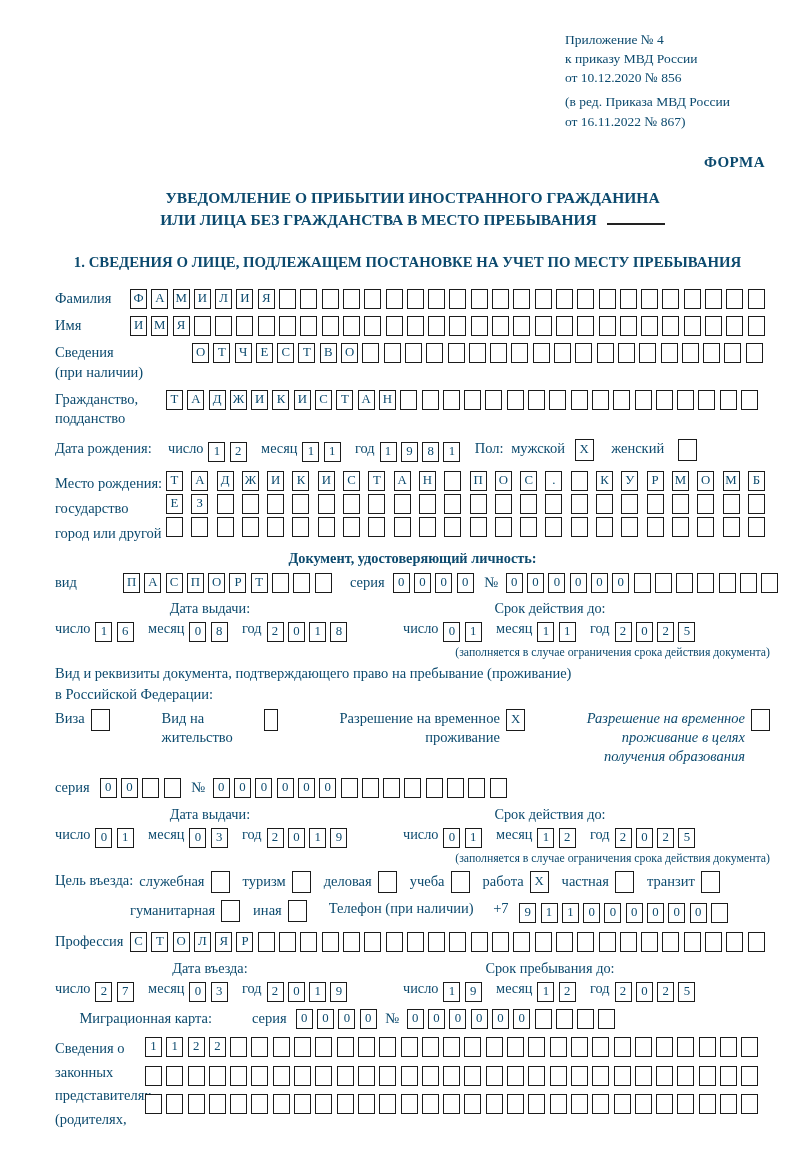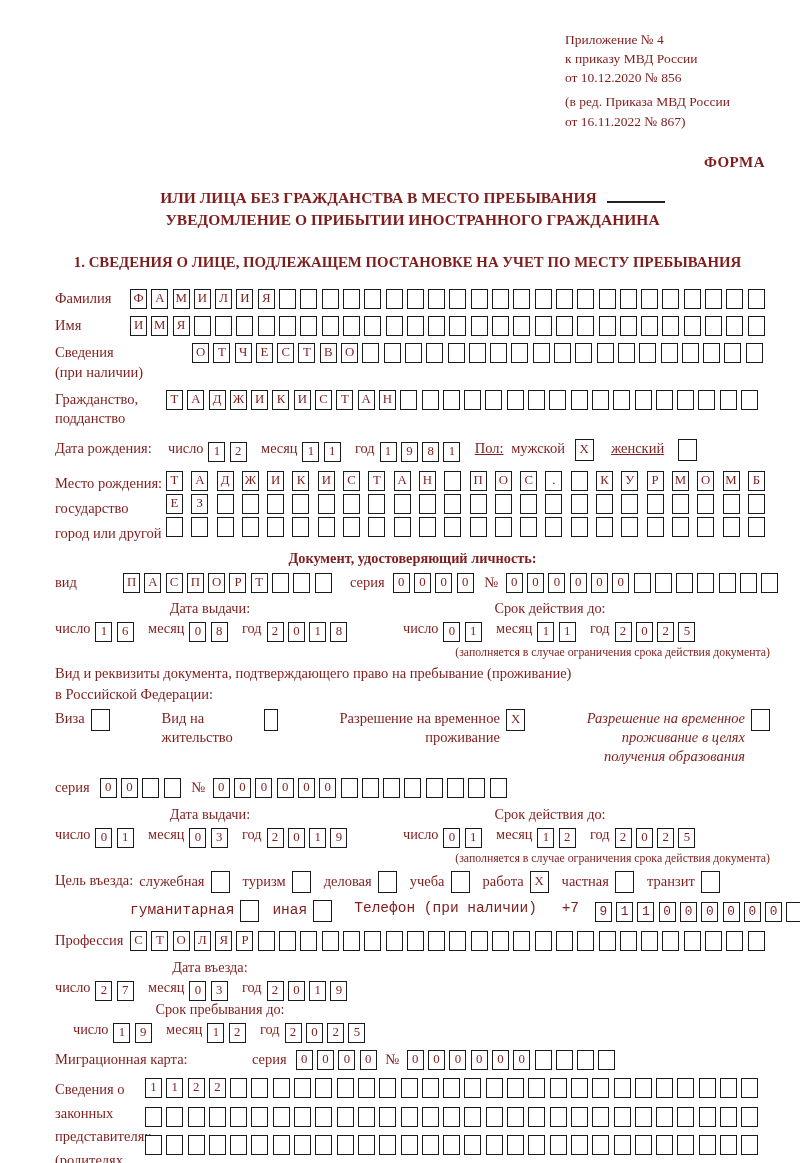--- a/index.html
+++ b/index.html
@@ -1,18 +1,18 @@
 <!DOCTYPE html>
 <html><head>
 <meta charset="utf-8">
 <style>
   html,body{margin:0;padding:0;background:#ffffff;}
   .page{
     width:800px;height:1163px;box-sizing:border-box;position:relative;
-    background:#fff;color:#7f1d1d;overflow:hidden;
+    background:#fff;color:#0c4a6e;overflow:hidden;
     padding:30px 30px 10px 55px;
     font-family:"Liberation Serif","DejaVu Serif",serif;
     font-size:14.5px;line-height:1.2;
   }
   
   .hdr{margin-left:510px;font-size:13.5px;line-height:1.42;}
   .hdr .gap{height:5px;}
   .forma{text-align:right;font-weight:bold;font-size:15px;margin:22px 5px 0 0;letter-spacing:.5px;}
   .title{text-align:center;font-weight:bold;font-size:15.5px;margin-top:16px;line-height:1.45;}
   .blank-line{display:inline-block;width:58px;border-bottom:2px solid #222;height:13px;margin-left:10px;}
@@ -53,21 +53,21 @@
   
   .optgroup .opt-lab{margin:0 0 0 13px;vertical-align:middle;text-align:right;}
   .optgroup .opt-lab:first-child{margin-left:0;}
   .optgroup .cb{vertical-align:middle;}
   .phone{white-space:nowrap;}
   .phone .pfx{margin:0 7px 0 16px;}
   
   .reps .boxes{margin-bottom:8.5px;display:block;}
   .nowrap{white-space:nowrap;}
   .sex{vertical-align:middle;}
-  .sex .slab{margin:0 4px 16px 10px;text-decoration:underline;}
+  .sex .slab{margin:0 4px 16px 10px;}
 </style>
 </head>
 <body>
 
 <div class="page">
 
   <div class="hdr">
     <div>
         <div>Приложение № 4</div>
         <div>к приказу МВД России</div>
@@ -75,22 +75,22 @@
       </div>
     <div class="gap"></div>
     <div>
         <div>(в ред. Приказа МВД России</div>
         <div>от 16.11.2022 № 867)</div>
       </div>
   </div>
   <div class="forma">ФОРМА</div>
 
   <div class="title">
+    <div>УВЕДОМЛЕНИЕ О ПРИБЫТИИ ИНОСТРАННОГО ГРАЖДАНИНА</div>
     <div><span>ИЛИ ЛИЦА БЕЗ ГРАЖДАНСТВА В МЕСТО ПРЕБЫВАНИЯ</span><span class="blank-line"></span></div>
-    <div>УВЕДОМЛЕНИЕ О ПРИБЫТИИ ИНОСТРАННОГО ГРАЖДАНИНА</div>
   </div>
 
   <div class="sec-head">1. СВЕДЕНИЯ О ЛИЦЕ, ПОДЛЕЖАЩЕМ ПОСТАНОВКЕ НА УЧЕТ ПО МЕСТУ ПРЕБЫВАНИЯ</div>
 
   <div class="row">
     <div class="lab w75">Фамилия</div>
     <div class="boxes"><span class="cb">Ф</span><span class="cb">А</span><span class="cb">М</span><span class="cb">И</span><span class="cb">Л</span><span class="cb">И</span><span class="cb">Я</span><span class="cb"></span><span class="cb"></span><span class="cb"></span><span class="cb"></span><span class="cb"></span><span class="cb"></span><span class="cb"></span><span class="cb"></span><span class="cb"></span><span class="cb"></span><span class="cb"></span><span class="cb"></span><span class="cb"></span><span class="cb"></span><span class="cb"></span><span class="cb"></span><span class="cb"></span><span class="cb"></span><span class="cb"></span><span class="cb"></span><span class="cb"></span><span class="cb"></span><span class="cb"></span></div>
   </div>
 
   <div class="row">
@@ -195,48 +195,48 @@
       <div class="dhead" style="max-width:330px;">Срок действия до:</div>
       <div class="dline" style="margin-left:18px;"><span class="dlab">число</span><span class="dboxes boxes"><span class="cb">0</span><span class="cb">1</span></span><span class="dlab">месяц</span><span class="dboxes boxes"><span class="cb">1</span><span class="cb">2</span></span><span class="dlab">год</span><span class="dboxes boxes"><span class="cb">2</span><span class="cb">0</span><span class="cb">2</span><span class="cb">5</span></span></div>
       <div class="dnote">(заполняется в случае ограничения срока действия документа)</div>
     </div>
   </div>
 
   <div class="row" style="margin-top:6px;">
     <div class="lab" style="margin-right:6px;">Цель въезда:</div>
     <div class="optgroup nowrap"><span class="opt-lab">служебная</span><span class="cb check"></span><span class="opt-lab">туризм</span><span class="cb check"></span><span class="opt-lab">деловая</span><span class="cb check"></span><span class="opt-lab">учеба</span><span class="cb check"></span><span class="opt-lab">работа</span><span class="cb check">X</span><span class="opt-lab">частная</span><span class="cb check"></span><span class="opt-lab">транзит</span><span class="cb check"></span></div>
   </div>
-  <div class="row" style="font-family:Liberation Mono, monospace;">
+  <div class="row" style="">
     <div style="width:75px;flex-shrink:0;"></div>
     <div class="optgroup nowrap"><span class="opt-lab">гуманитарная</span><span class="cb check"></span><span class="opt-lab">иная</span><span class="cb check"></span></div>
     <div class="phone">
       <span style="margin-left:22px;">Телефон (при наличии)</span>
       <span class="pfx">+7</span>
       <span class="boxes"><span class="cb">9</span><span class="cb">1</span><span class="cb">1</span><span class="cb">0</span><span class="cb">0</span><span class="cb">0</span><span class="cb">0</span><span class="cb">0</span><span class="cb">0</span><span class="cb"></span></span>
     </div>
   </div>
 
   <div class="row" style="margin-top:9px;">
     <div class="lab w75">Профессия</div>
     <div class="boxes"><span class="cb">С</span><span class="cb">Т</span><span class="cb">О</span><span class="cb">Л</span><span class="cb">Я</span><span class="cb">Р</span><span class="cb"></span><span class="cb"></span><span class="cb"></span><span class="cb"></span><span class="cb"></span><span class="cb"></span><span class="cb"></span><span class="cb"></span><span class="cb"></span><span class="cb"></span><span class="cb"></span><span class="cb"></span><span class="cb"></span><span class="cb"></span><span class="cb"></span><span class="cb"></span><span class="cb"></span><span class="cb"></span><span class="cb"></span><span class="cb"></span><span class="cb"></span><span class="cb"></span><span class="cb"></span><span class="cb"></span></div>
   </div>
 
-  <div class="dates" style="margin-top:8px;flex-direction:column;">
+  <div class="dates" style="margin-top:8px;">
     <div class="dcol-l">
       <div class="dhead">Дата въезда:</div>
       <div class="dline"><span class="dlab">число</span><span class="dboxes boxes"><span class="cb">2</span><span class="cb">7</span></span><span class="dlab">месяц</span><span class="dboxes boxes"><span class="cb">0</span><span class="cb">3</span></span><span class="dlab">год</span><span class="dboxes boxes"><span class="cb">2</span><span class="cb">0</span><span class="cb">1</span><span class="cb">9</span></span></div>
     </div>
     <div class="dcol-r">
       <div class="dhead" style="max-width:330px;">Срок пребывания до:</div>
       <div class="dline" style="margin-left:18px;"><span class="dlab">число</span><span class="dboxes boxes"><span class="cb">1</span><span class="cb">9</span></span><span class="dlab">месяц</span><span class="dboxes boxes"><span class="cb">1</span><span class="cb">2</span></span><span class="dlab">год</span><span class="dboxes boxes"><span class="cb">2</span><span class="cb">0</span><span class="cb">2</span><span class="cb">5</span></span></div>
     </div>
   </div>
 
   <div class="row" style="margin-top:7px;">
-    <div class="lab" style="width:157px;">Миграционная карта:</div>
+    <div class="lab" style="width:157px;text-align:right;">Миграционная карта:</div>
     <div class="lab" style="margin:0 9px 0 40px;">серия</div>
     <div class="boxes"><span class="cb">0</span><span class="cb">0</span><span class="cb">0</span><span class="cb">0</span></div>
     <div class="lab" style="margin:0 8px 0 4px;">№</div>
     <div class="boxes"><span class="cb">0</span><span class="cb">0</span><span class="cb">0</span><span class="cb">0</span><span class="cb">0</span><span class="cb">0</span><span class="cb"></span><span class="cb"></span><span class="cb"></span><span class="cb"></span></div>
   </div>
 
   <div class="row reps" style="margin-top:8px;">
     <div class="lab w90" style="line-height:1.62;">
         <div>Сведения о</div>
         <div>законных</div>

